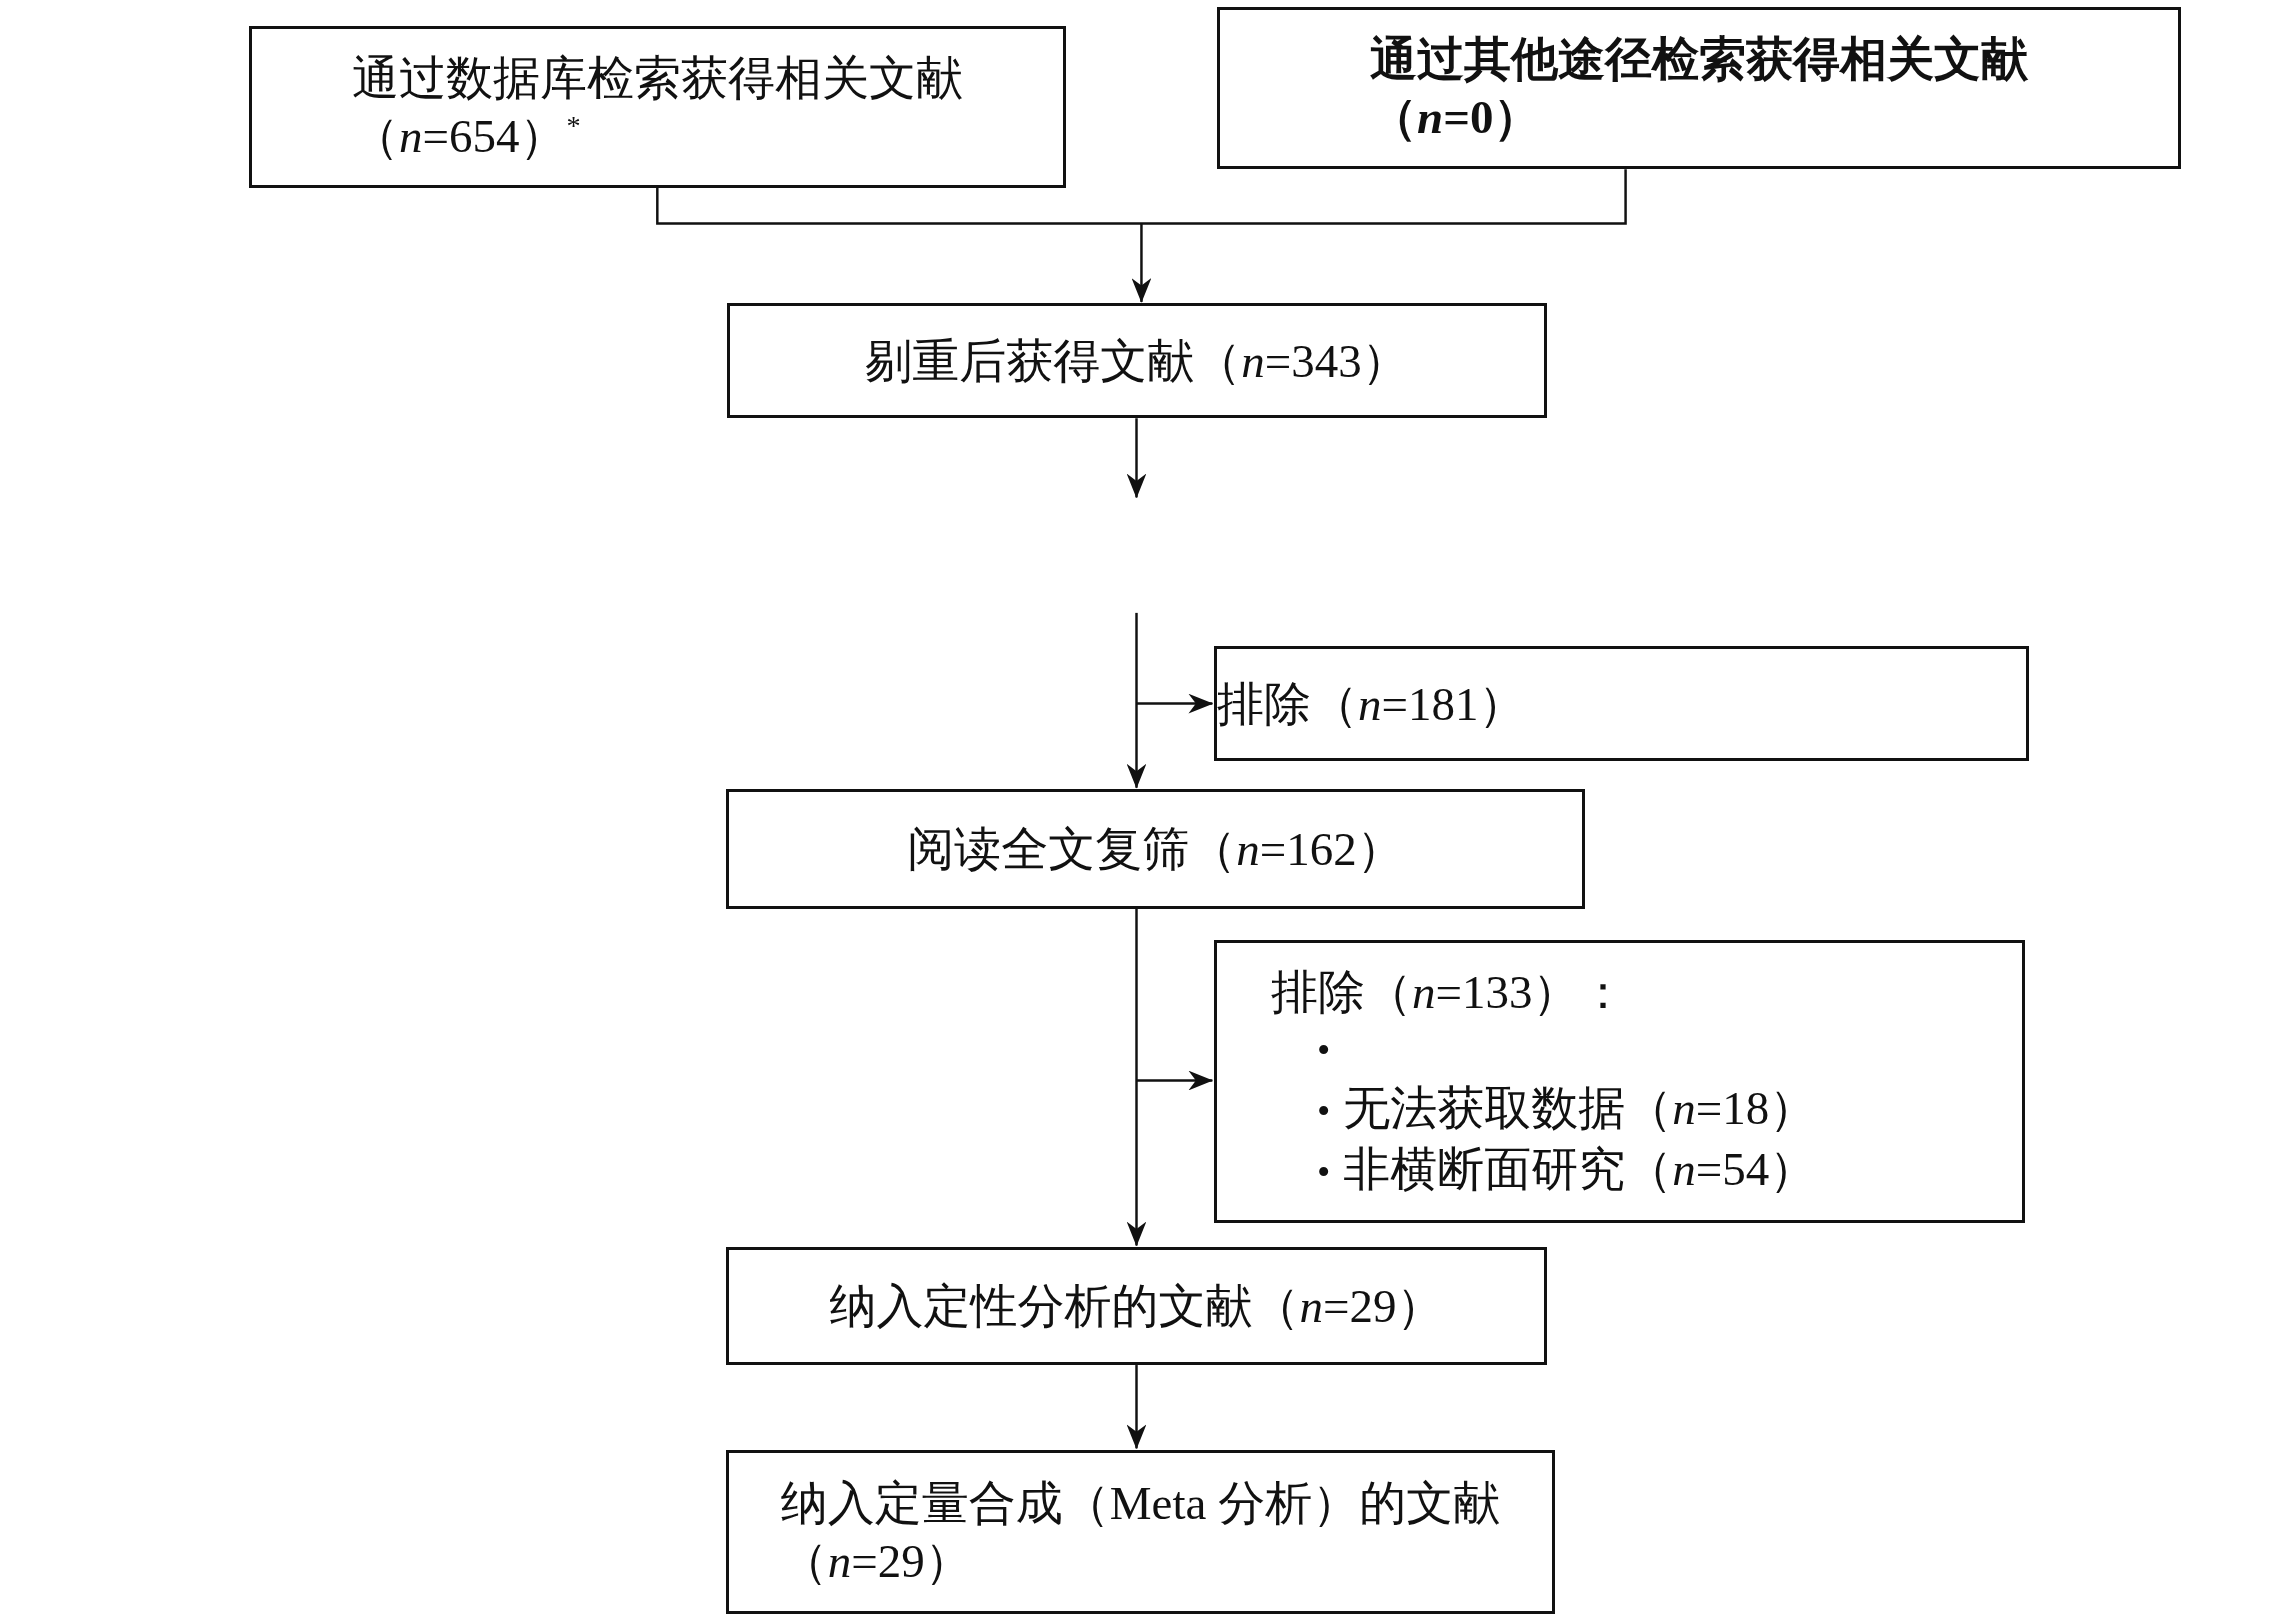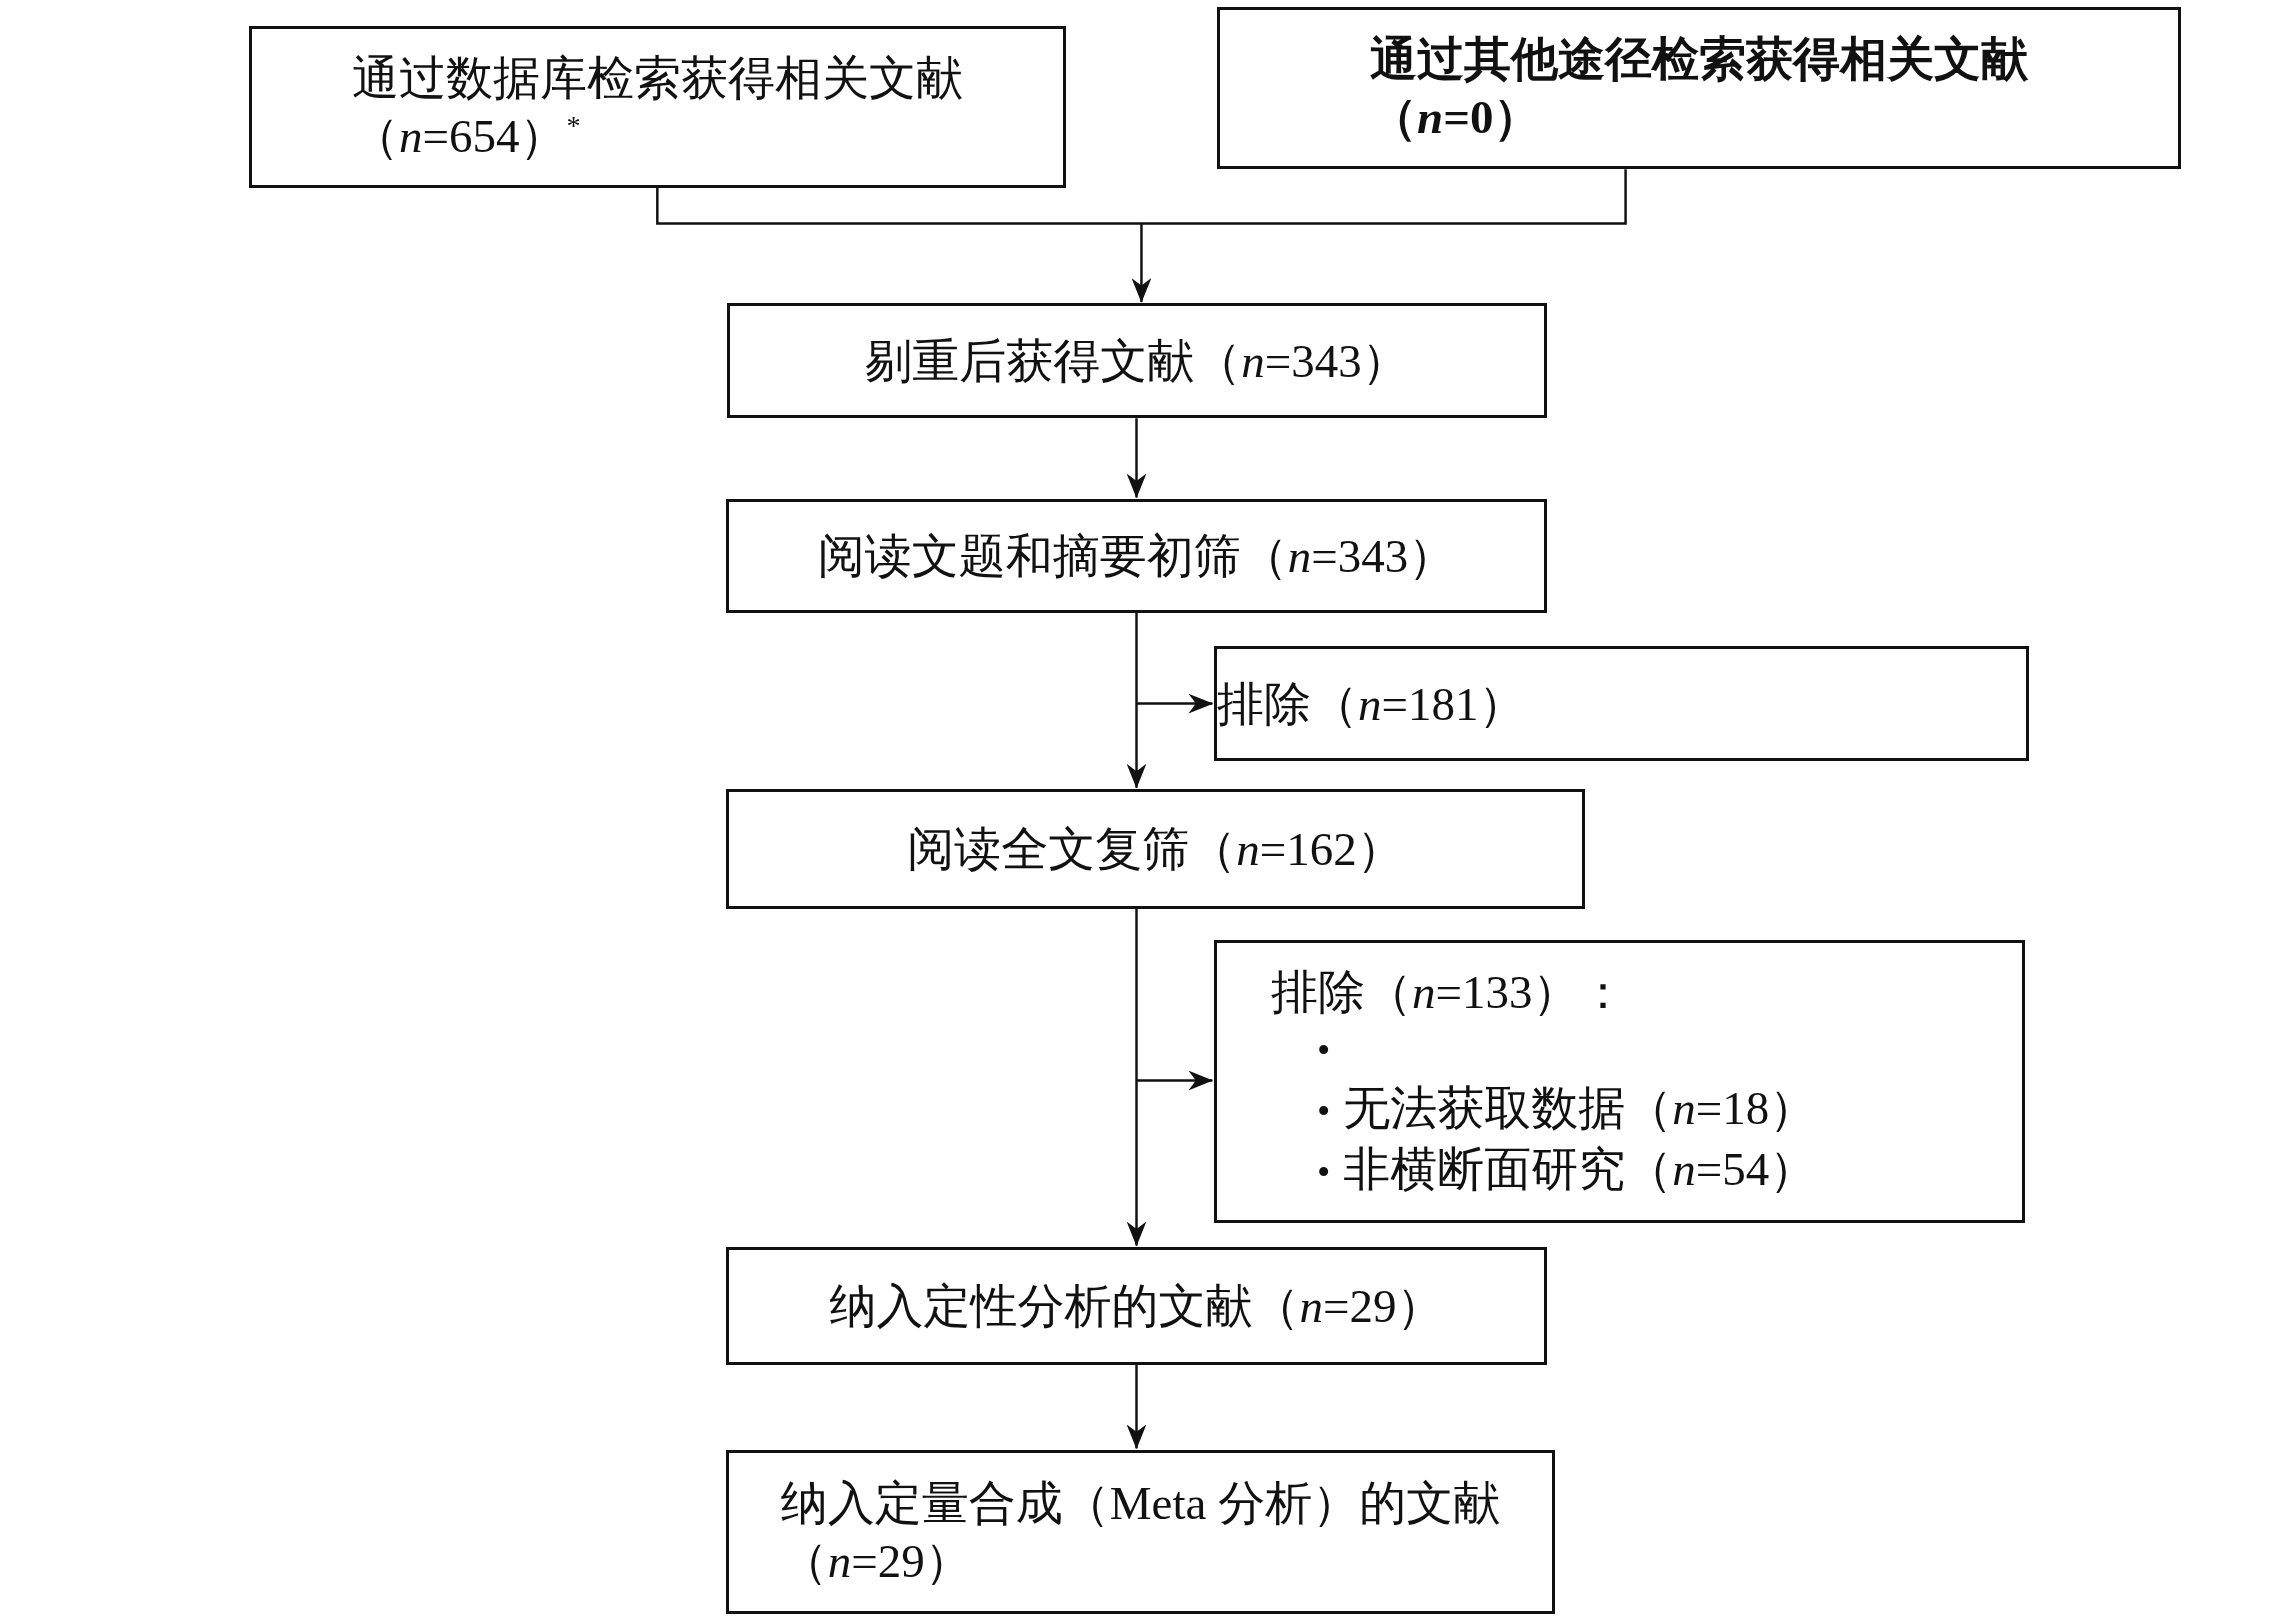--- a/index.html
+++ b/index.html
@@ -85,23 +85,20 @@
     <div class="block">
       <div>通过其他途径检索获得相关文献</div>
       <div>（<i>n</i>=0）</div>
     </div>
   </div>
 
   <div class="box center-text" style="left:727px; top:303px; width:820px; height:115px;">
     <div>剔重后获得文献（<i>n</i>=343）</div>
   </div>
 
-  <div class="box center-text" style="left:726px; top:499px; width:821px; height:114px;">
-    <div>阅读文题和摘要初筛（<i>n</i>=343）</div>
-  </div>
 
   <div class="box left-text" style="left:1214px; top:646px; width:815px; height:115px;">
     <div>排除（<i>n</i>=181）</div>
   </div>
 
   <div class="box center-text" style="left:726px; top:789px; width:859px; height:120px;">
     <div>阅读全文复筛（<i>n</i>=162）</div>
   </div>
 
   <div class="box" style="left:1214px; top:940px; width:811px; height:283px;">

